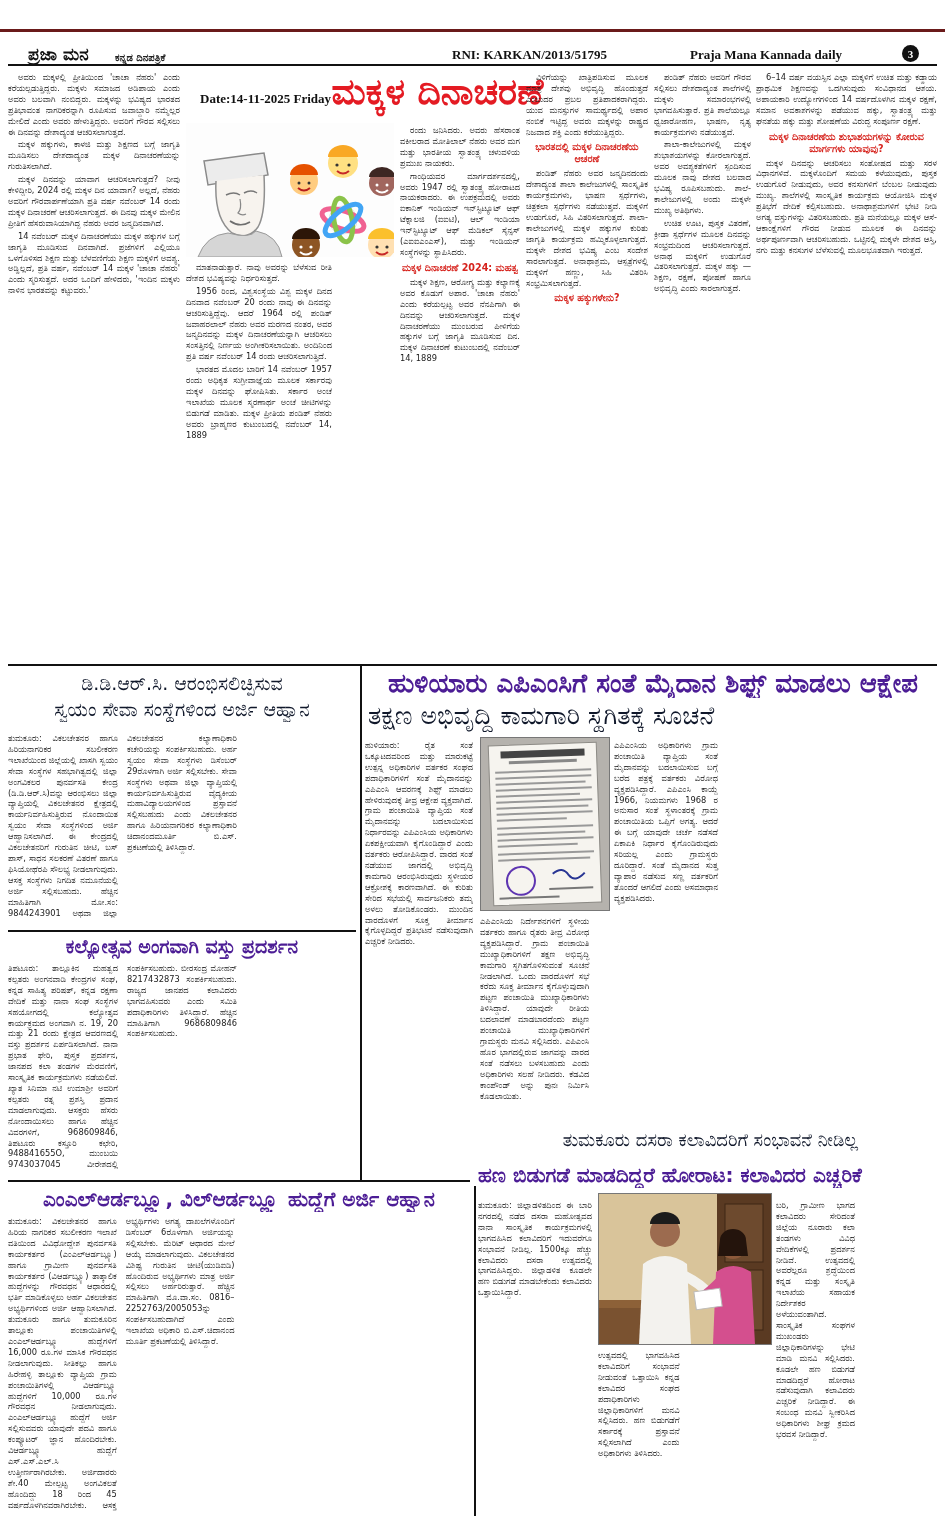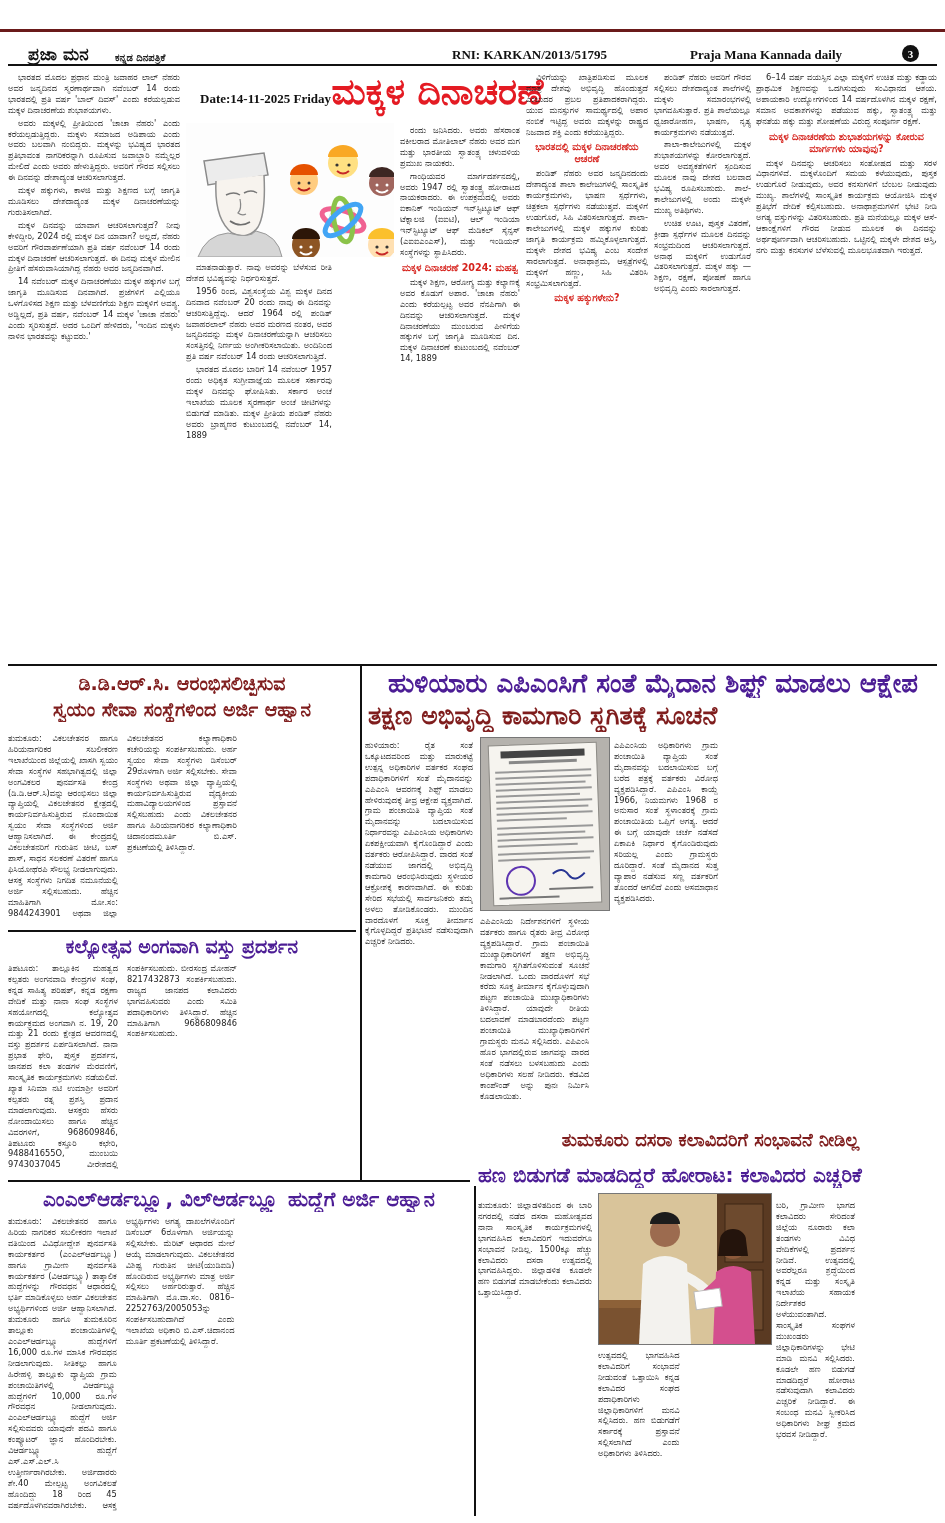--- a/index.html
+++ b/index.html
@@ -16,21 +16,21 @@
   
   .mast-logo{font-weight:bold;font-size:17px;color:#111;letter-spacing:0;}
   .mast-tag{font-size:10px;color:#222;font-weight:bold;}
   .mast-en{font-family:"Liberation Serif","DejaVu Serif",serif;font-weight:bold;font-size:13px;color:#111;}
   .page-circle{width:17px;height:17px;border-radius:50%;background:#111;color:#fff;
     font-family:"Liberation Serif",serif;font-weight:bold;font-size:11px;
     display:flex;align-items:center;justify-content:center;}
 
   
   .lead-head{font-size:36px;line-height:52px;font-weight:bold;color:#e41b23;text-align:center;white-space:nowrap;overflow:hidden;}
-  .black-head{font-weight:bold;color:#7f1d1d;text-align:center;overflow:hidden;}
+  .black-head{font-weight:normal;color:#0f172a;text-align:center;overflow:hidden;}
   .red-head{font-weight:bold;color:#4c1d95;text-align:center;overflow:hidden;white-space:nowrap;}
 
   
   .body-txt{font-size:8.3px;line-height:10.9px;text-align:justify;overflow:hidden;}
   .bp{margin:0 0 2px 0;text-indent:10px;text-align:justify;}
   .subhead{color:#d6221c;font-weight:bold;font-size:9.6px;line-height:12px;text-align:center;margin:4px 0 3px 0;text-indent:0;}
   .cols2{column-count:2;column-gap:9px;column-fill:auto;}
   .cols3{column-count:3;column-gap:9px;column-fill:auto;}
   .cols4{column-count:4;column-gap:9px;column-fill:auto;}
 
@@ -93,21 +93,20 @@
         <circle cx="196" cy="122" r="14" fill="#ffe0b2"></circle>
           <path d="M182,116 a14,11 0 0 1 28,0 z" fill="#fbc02d"></path>
           <circle cx="191" cy="124" r="1.6" fill="#333"></circle>
           <circle cx="201" cy="124" r="1.6" fill="#333"></circle>
           <path d="M190,129 q6,5 12,0" stroke="#c62828" stroke-width="2" fill="none"></path>
       </g>
     </svg>
   </div>
 
   <div class="abs body-txt" style="left:8px;top:72px;width:172px;height:590px;">
-      <div class="bp">ಭಾರತದ ಮೊದಲ ಪ್ರಧಾನ ಮಂತ್ರಿ ಜವಾಹರ ಲಾಲ್ ನೆಹರು ಅವರ ಜನ್ಮದಿನದ ಸ್ಮರಣಾರ್ಥವಾಗಿ ನವೆಂಬರ್ 14 ರಂದು ಭಾರತದಲ್ಲಿ ಪ್ರತಿ ವರ್ಷ 'ಬಾಲ್ ದಿವಸ್' ಎಂದು ಕರೆಯಲ್ಪಡುವ ಮಕ್ಕಳ ದಿನಾಚರಣೆಯ ಶುಭಾಶಯಗಳು.</div>
       <div class="bp">ಅವರು ಮಕ್ಕಳಲ್ಲಿ ಪ್ರೀತಿಯಿಂದ 'ಚಾಚಾ ನೆಹರು' ಎಂದು ಕರೆಯಲ್ಪಡುತ್ತಿದ್ದರು. ಮಕ್ಕಳು ಸಮಾಜದ ಅಡಿಪಾಯ ಎಂದು ಅವರು ಬಲವಾಗಿ ನಂಬಿದ್ದರು. ಮಕ್ಕಳನ್ನು ಭವಿಷ್ಯದ ಭಾರತದ ಪ್ರತಿಭಾವಂತ ನಾಗರಿಕರನ್ನಾಗಿ ರೂಪಿಸುವ ಜವಾಬ್ದಾರಿ ನಮ್ಮೆಲ್ಲರ ಮೇಲಿದೆ ಎಂದು ಅವರು ಹೇಳುತ್ತಿದ್ದರು. ಅವರಿಗೆ ಗೌರವ ಸಲ್ಲಿಸಲು ಈ ದಿನವನ್ನು ದೇಶಾದ್ಯಂತ ಆಚರಿಸಲಾಗುತ್ತದೆ.</div>
       <div class="bp">ಮಕ್ಕಳ ಹಕ್ಕುಗಳು, ಕಾಳಜಿ ಮತ್ತು ಶಿಕ್ಷಣದ ಬಗ್ಗೆ ಜಾಗೃತಿ ಮೂಡಿಸಲು ದೇಶದಾದ್ಯಂತ ಮಕ್ಕಳ ದಿನಾಚರಣೆಯನ್ನು ಗುರುತಿಸಲಾಗಿದೆ.</div>
       <div class="bp">ಮಕ್ಕಳ ದಿನವನ್ನು ಯಾವಾಗ ಆಚರಿಸಲಾಗುತ್ತದೆ? ನೀವು ಕೇಳಿದ್ದೀರಿ, 2024 ರಲ್ಲಿ ಮಕ್ಕಳ ದಿನ ಯಾವಾಗ? ಅಲ್ಲದೆ, ನೆಹರು ಅವರಿಗೆ ಗೌರವಾರ್ಪಣೆಯಾಗಿ ಪ್ರತಿ ವರ್ಷ ನವೆಂಬರ್ 14 ರಂದು ಮಕ್ಕಳ ದಿನಾಚರಣೆ ಆಚರಿಸಲಾಗುತ್ತದೆ. ಈ ದಿನವು ಮಕ್ಕಳ ಮೇಲಿನ ಪ್ರೀತಿಗೆ ಹೆಸರುವಾಸಿಯಾಗಿದ್ದ ನೆಹರು ಅವರ ಜನ್ಮದಿನವಾಗಿದೆ.</div>
       <div class="bp">14 ನವೆಂಬರ್ ಮಕ್ಕಳ ದಿನಾಚರಣೆಯು ಮಕ್ಕಳ ಹಕ್ಕುಗಳ ಬಗ್ಗೆ ಜಾಗೃತಿ ಮೂಡಿಸುವ ದಿನವಾಗಿದೆ. ಪ್ರಜೆಗಳಿಗೆ ಎಲ್ಲಿಯೂ ಒಳಗೊಳಿಸದ ಶಿಕ್ಷಣ ಮತ್ತು ಬೆಳವಣಿಗೆಯ ಶಿಕ್ಷಣ ಮಕ್ಕಳಿಗೆ ಅವಶ್ಯ. ಅಡ್ಡಿಲ್ಲದೆ, ಪ್ರತಿ ವರ್ಷ, ನವೆಂಬರ್ 14 ಮಕ್ಕಳ 'ಚಾಚಾ ನೆಹರು' ಎಂದು ಸ್ಮರಿಸುತ್ತದೆ. ಅದರ ಒಂದಿಗೆ ಹೇಳಿದರು, 'ಇಂದಿನ ಮಕ್ಕಳು ನಾಳಿನ ಭಾರತವನ್ನು ಕಟ್ಟುವರು.'</div>
     </div>
   <div class="abs body-txt" style="left:186px;top:262px;width:146px;height:400px;">
       <div class="bp">ಮಾತನಾಡುತ್ತಾರೆ. ನಾವು ಅವರನ್ನು ಬೆಳೆಸುವ ರೀತಿ ದೇಶದ ಭವಿಷ್ಯವನ್ನು ನಿರ್ಧರಿಸುತ್ತದೆ.</div>
       <div class="bp">1956 ರಿಂದ, ವಿಶ್ವಸಂಸ್ಥೆಯ ವಿಶ್ವ ಮಕ್ಕಳ ದಿನದ ದಿನವಾದ ನವೆಂಬರ್ 20 ರಂದು ನಾವು ಈ ದಿನವನ್ನು ಆಚರಿಸುತ್ತಿದ್ದೆವು. ಆದರೆ 1964 ರಲ್ಲಿ ಪಂಡಿತ್ ಜವಾಹರಲಾಲ್ ನೆಹರು ಅವರ ಮರಣದ ನಂತರ, ಅವರ ಜನ್ಮದಿನವನ್ನು ಮಕ್ಕಳ ದಿನಾಚರಣೆಯನ್ನಾಗಿ ಆಚರಿಸಲು ಸಂಸತ್ತಿನಲ್ಲಿ ನಿರ್ಣಯ ಅಂಗೀಕರಿಸಲಾಯಿತು. ಅಂದಿನಿಂದ ಪ್ರತಿ ವರ್ಷ ನವೆಂಬರ್ 14 ರಂದು ಆಚರಿಸಲಾಗುತ್ತಿದೆ.</div>
       <div class="bp">ಭಾರತದ ಮೊದಲ ಬಾರಿಗೆ 14 ನವೆಂಬರ್ 1957 ರಂದು ಅಧಿಕೃತ ಸುಗ್ರೀವಾಜ್ಞೆಯ ಮೂಲಕ ಸರ್ಕಾರವು ಮಕ್ಕಳ ದಿನವನ್ನು ಘೋಷಿಸಿತು. ಸರ್ಕಾರ ಅಂಚೆ ಇಲಾಖೆಯ ಮೂಲಕ ಸ್ಮರಣಾರ್ಥ ಅಂಚೆ ಚೀಟಿಗಳನ್ನು ಬಿಡುಗಡೆ ಮಾಡಿತು. ಮಕ್ಕಳ ಪ್ರೀತಿಯ ಪಂಡಿತ್ ನೆಹರು ಅವರು ಬ್ರಾಹ್ಮಣರ ಕುಟುಂಬದಲ್ಲಿ ನವೆಂಬರ್ 14, 1889</div>
     </div>

